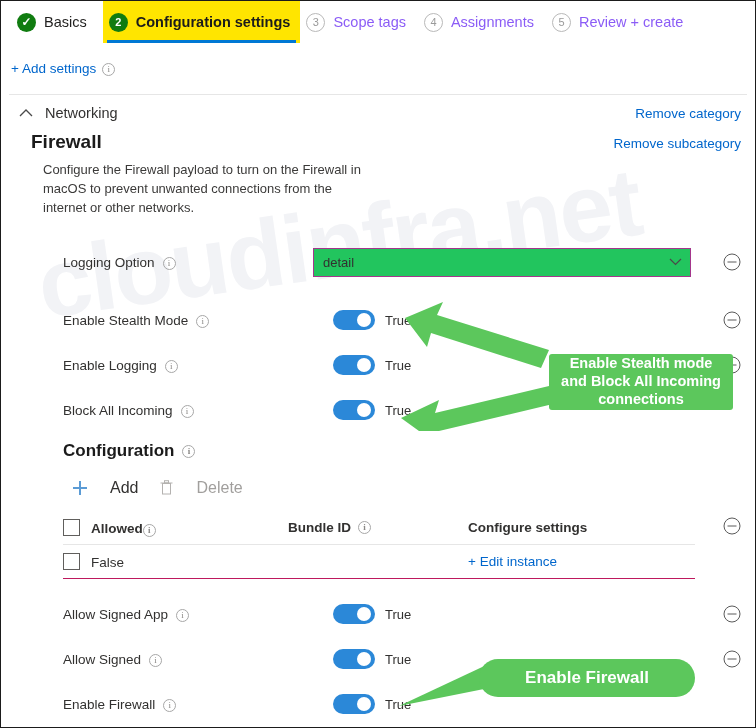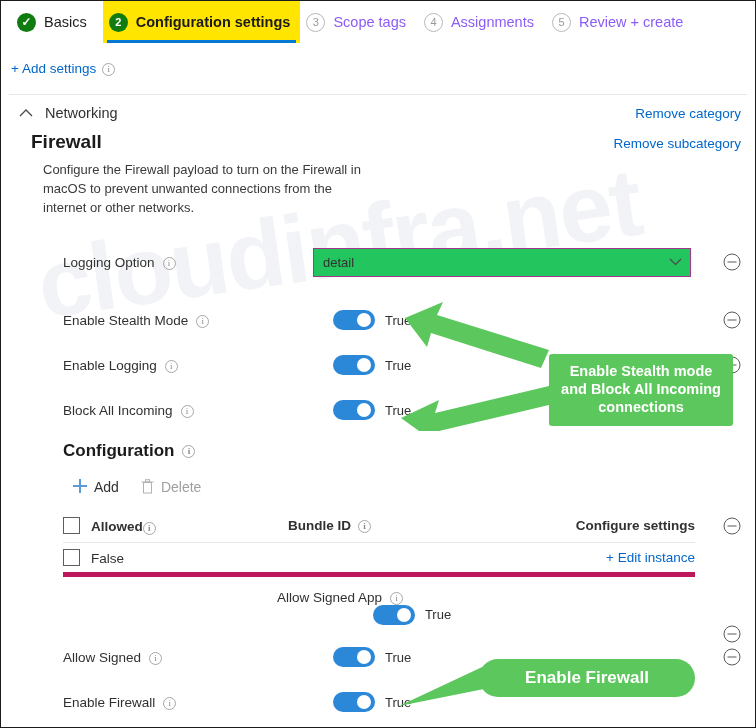--- a/index.html
+++ b/index.html
@@ -266,23 +266,23 @@
   .apps-toolbar {
     position: relative;
     z-index: 3;
     display: flex;
     align-items: center;
     gap: 22px;
     padding: 18px 0 0 72px;
   }
   .tbtn {
     display: flex;
-    align-items: flex-start;
-    gap: 7px;
-    font-size: 14px;
+    align-items: center;
+    gap: 23px;
+    font-size: 16px;
     color: #323130;
     cursor: pointer;
   }
   .tbtn.disabled { color: #a19f9d; cursor: default; }
   .plus-ic {
     width: 14px; height: 14px;
     position: relative;
     flex: 0 0 auto;
   }
   .plus-ic::before, .plus-ic::after {
@@ -296,32 +296,32 @@
     z-index: 3;
     margin: 14px 60px 0 62px;
   }
   .thead, .trow {
     display: flex;
     align-items: center;
     height: 34px;
     font-size: 13.5px;
   }
   .thead { font-weight: bold; color: #323130; border-bottom: 1px solid #e6e6e6; }
-  .trow { border-bottom: 5px solid #be185d; }
+  .trow { border-bottom: 1px solid #be185d; }
   .cb {
     width: 17px; height: 17px;
     border: 1px solid #605e5c;
     background: #fff;
     margin-right: 11px;
     flex: 0 0 auto;
     cursor: pointer;
   }
   .c-allowed { width: 225px; display: flex; align-items: flex-end; flex:0 0 auto;}
-  .c-bundle  { width: 180px; display: flex; align-items: center; gap: 7px; flex:0 0 auto;}
-  .c-conf    { flex: 1 1 auto; text-align: right; }
+  .c-bundle  { width: 180px; display: flex; gap: 7px; flex:0 0 auto;}
+  .c-conf    { flex: 1 1 auto; }
   .trow .c-conf { color: #0066cc; cursor: pointer; font-weight: normal; }
   .apps-minus {
     position: absolute;
     right: 14px;
     top: 516px;
     z-index: 3;
   }
 
   
   .anno { position: absolute; z-index: 6; pointer-events: none; }
@@ -329,21 +329,21 @@
     position: absolute;
     z-index: 7;
     background: #5cc75c;
     color: #ffffff;
     font-weight: bold;
     text-align: center;
     line-height: 1.22;
   }
   #callout-stealth {
     left: 548px; top: 353px;
-    width: 184px; height: 72px;
+    width: 184px; height: 56px;
     font-size: 14.5px;
     border-radius: 3px;
     display: flex; align-items: center; justify-content: center;
     padding: 0 6px;
   }
   #callout-firewall {
     left: 478px; top: 658px;
     width: 216px; height: 38px;
     font-size: 17px;
     border-radius: 19px;
@@ -509,21 +509,21 @@
     <div class="trow">
       <span class="c-allowed">
         <span class="cb"></span>
         <span>False</span>
       </span>
       <span class="c-bundle"></span>
       <span class="c-conf">+ Edit instance</span>
     </div>
   </div>
 
-  <div class="srow" style="margin-top:13px;flex-direction:column;">
+  <div class="srow" style="margin-top:13px;">
     <span class="slabel">
       <span>Allow Signed App</span>
       <span class="info">i</span>
     </span>
     <span class="sctl">
       <span class="toggle-wrap">
         <span class="toggle"></span>
         <span class="tval">True</span>
       </span>
     </span>

